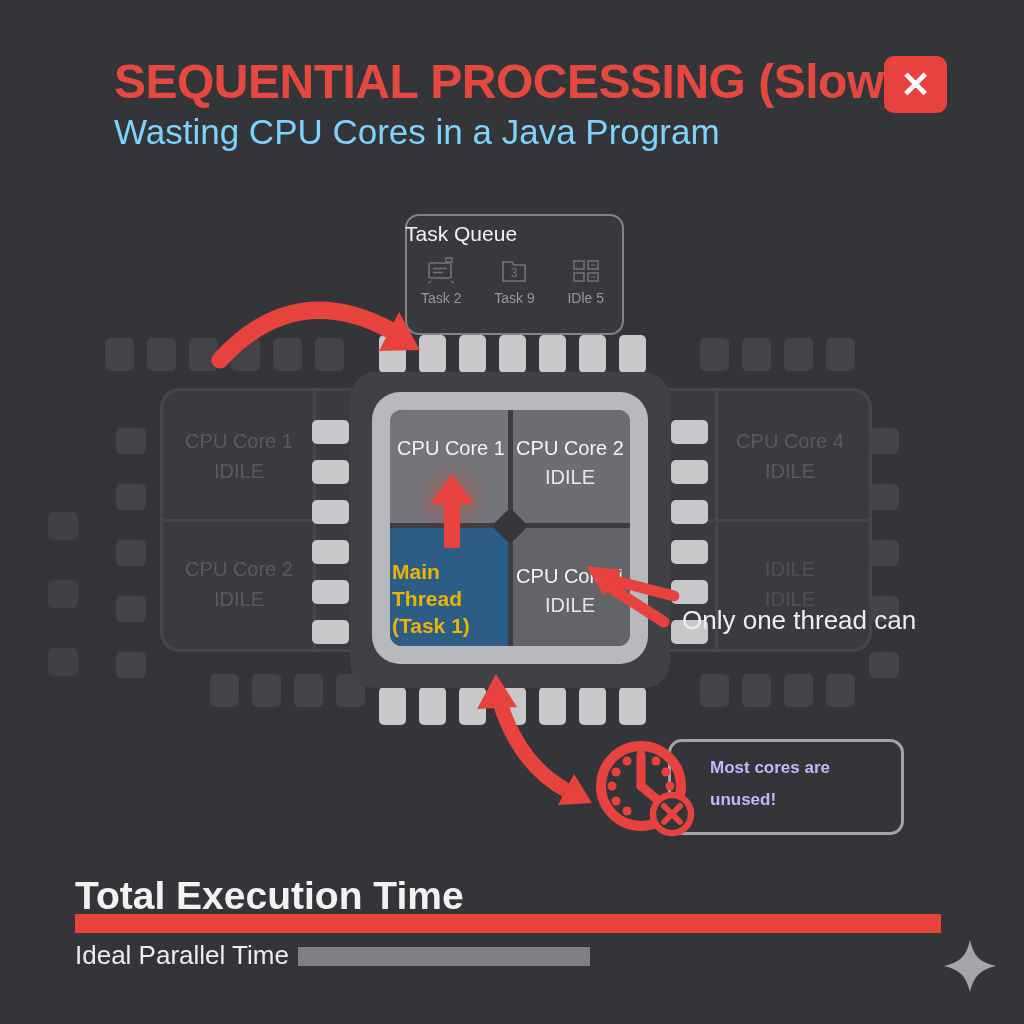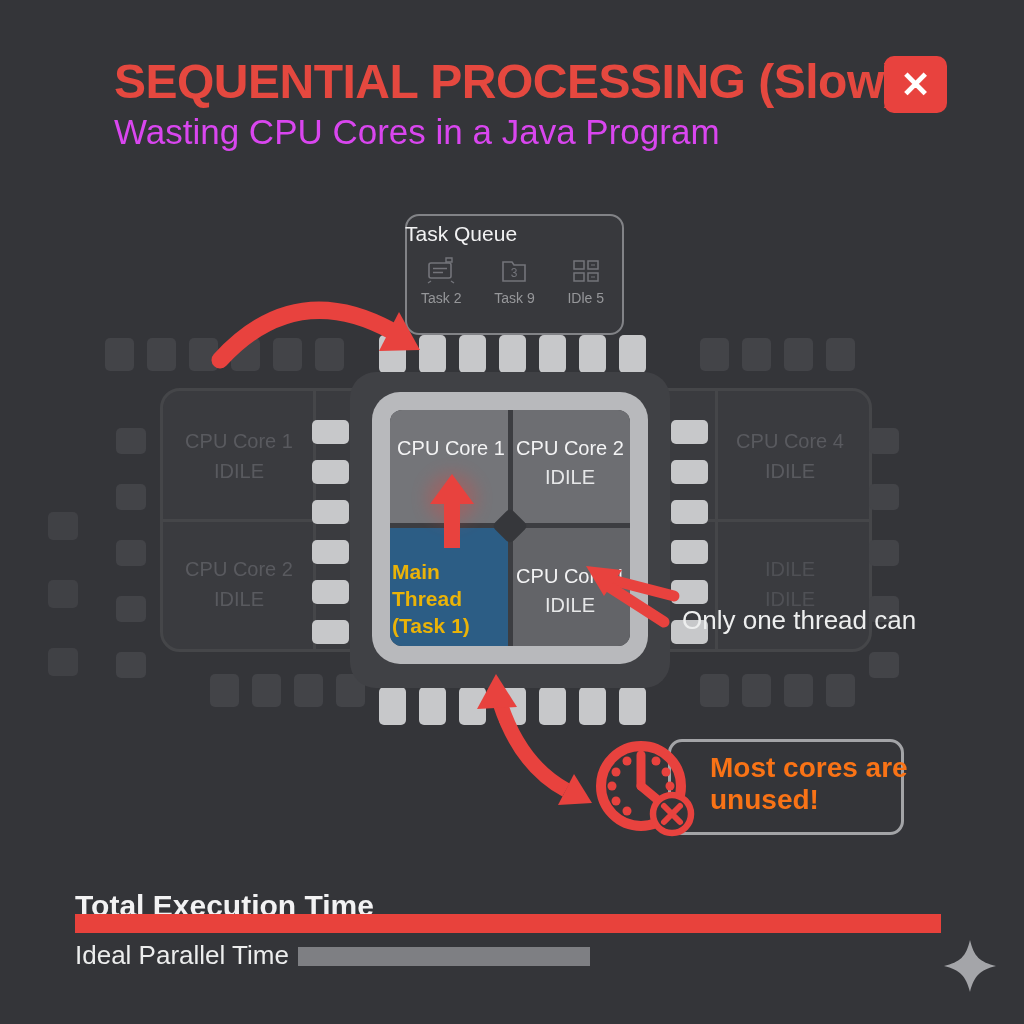--- a/index.html
+++ b/index.html
@@ -2,21 +2,21 @@
 <html><head>
 <meta charset="utf-8">
 <style>
   html,body{margin:0;padding:0;background:#343539;}
   .canvas{position:relative;width:1024px;height:1024px;background:#343539;overflow:hidden;
           font-family:"Liberation Sans", sans-serif;}
   .abs{position:absolute;}
 
   
   .title{left:114px;top:54px;font-size:48px;font-weight:bold;color:#e5483f;letter-spacing:-0.5px;z-index:2;}
-  .subtitle{left:114px;top:112px;font-size:35px;font-weight:500;color:#d946ef;z-index:2;}
+  .subtitle{left:114px;top:112px;font-size:35px;font-weight:500;color:#7dd3fc;z-index:2;}
   .err-badge{left:884px;top:56px;width:63px;height:57px;border-radius:10px;background:#e8423e;
              display:flex;align-items:center;justify-content:center;z-index:2;}
   .err-badge span{color:#fff;font-size:36px;font-weight:bold;}
 
   
   .tq-box{left:405px;top:214px;width:215px;height:117px;border:2.5px solid #828387;border-radius:14px;
           background:rgba(72,73,77,0.22);z-index:2;}
   .tq-title{left:405px;top:222px;width:215px;text-align:left;font-size:21px;font-weight:500;color:#f2f2f3;z-index:3;}
   .tq-items{left:405px;top:255px;width:215px;display:flex;justify-content:space-between;padding:0 16px;
             box-sizing:border-box;z-index:3;}
@@ -45,24 +45,24 @@
   .diamond{left:497px;top:513px;width:26px;height:26px;background:#36373b;border-radius:5px;
            transform:rotate(45deg);z-index:3;}
   .core-name{position:absolute;text-align:center;font-size:20px;color:#f3f3f4;z-index:3;}
   .core-status{position:absolute;text-align:center;font-size:20px;color:#e6e7e8;z-index:3;}
   .main-text{left:392px;top:558px;width:118px;text-align:left;font-size:21px;font-weight:bold;
              color:#eab308;line-height:27px;z-index:3;}
 
   
   .thread-note{left:682px;top:606px;font-size:26px;font-weight:500;color:#edeeee;line-height:29px;z-index:6;}
   .callout{left:668px;top:739px;width:230px;height:90px;border:3px solid #a3a4a7;border-radius:14px;z-index:3;}
-  .callout-text{left:710px;top:752px;font-size:28px;font-weight:bold;color:#f97316;line-height:32px;z-index:3;}
-
-  
-  .tl-total-label{left:75px;top:874px;font-size:30px;font-weight:600;color:#f2f2f3;z-index:2;margin-top:15px;}
+  .callout-text{left:710px;top:752px;font-size:17px;font-weight:bold;color:#c4b5fd;line-height:32px;z-index:3;}
+
+  
+  .tl-total-label{left:75px;top:874px;font-size:39px;font-weight:600;color:#f2f2f3;z-index:2;}
   .tl-total-bar{left:75px;top:914px;width:866px;height:19px;background:#e8423c;z-index:2;}
   .tl-ideal-label{left:75px;top:940px;font-size:26px;font-weight:500;color:#eceded;z-index:2;text-align:center;}
   .tl-ideal-bar{left:298px;top:947px;width:292px;height:19px;background:#7e7f83;z-index:2;}
 
   .overlay{position:absolute;left:0;top:0;width:1024px;height:1024px;z-index:4;pointer-events:none;}
   .icon-svg{display:block;}
 </style>
 </head>
 <body>
 

